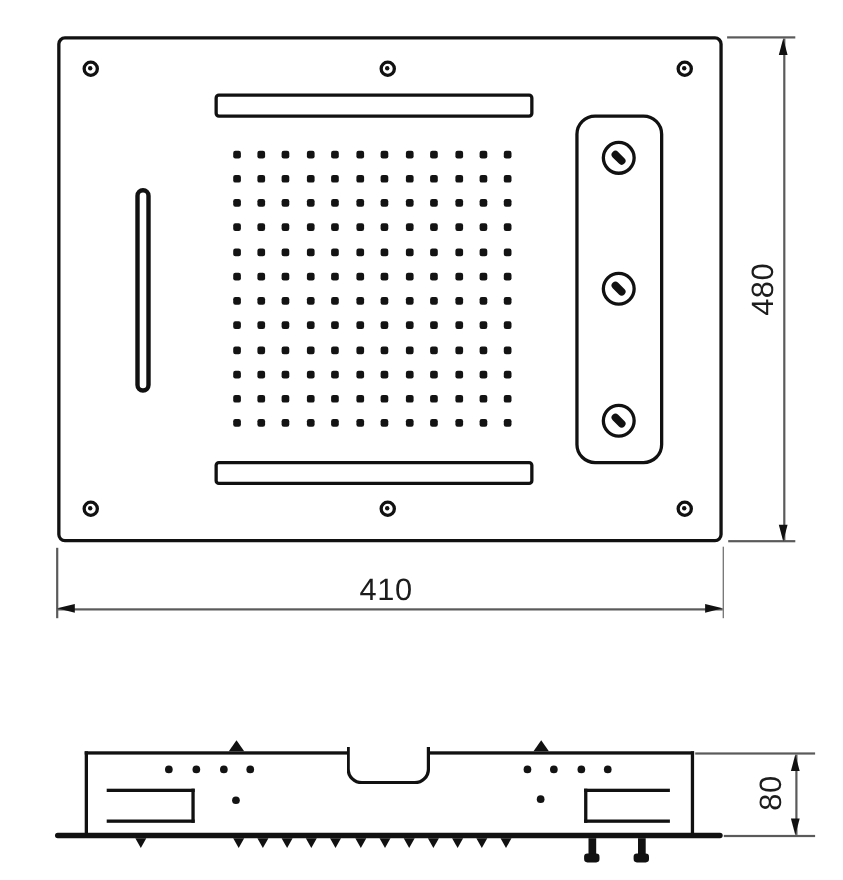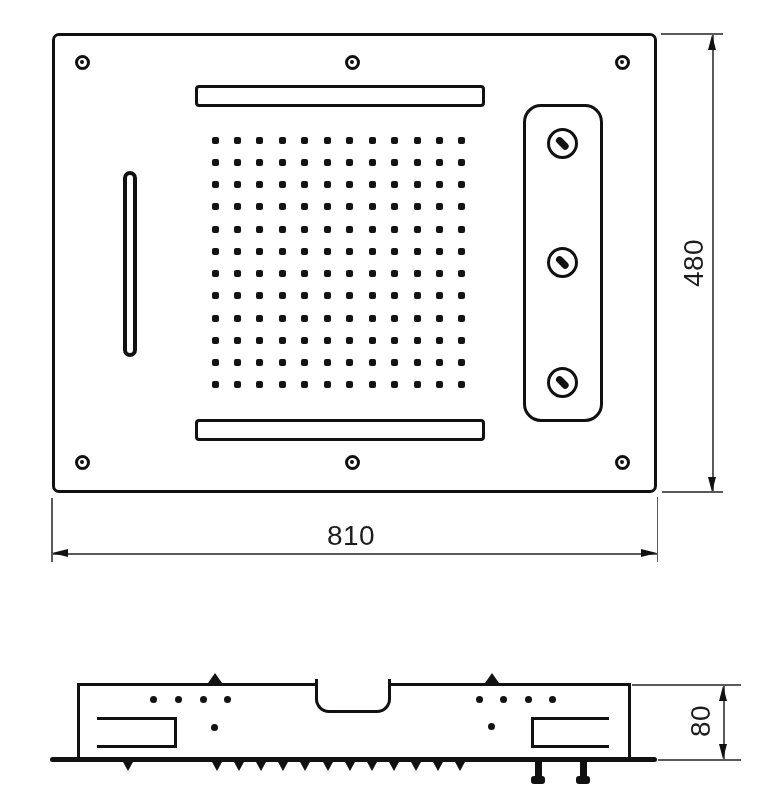--- a/index.html
+++ b/index.html
@@ -61,21 +61,21 @@
   <div class="abs dimline" style="left:712px;top:35px;width:1.5px;height:457px"></div>
   <div class="abs arr up" style="left:708px;top:35px"></div>
   <div class="abs arr down" style="left:708px;top:477px"></div>
   <div class="abs dim-label rot" style="left:664px;top:248px;width:60px">480</div>
 
   <div class="abs ext" style="left:51px;top:498px;width:1.5px;height:64px"></div>
   <div class="abs ext" style="left:656.5px;top:497px;width:1.5px;height:65px"></div>
   <div class="abs dimline" style="left:52px;top:553px;width:605px;height:1.5px"></div>
   <div class="abs arr left" style="left:52px;top:549px"></div>
   <div class="abs arr right" style="left:641px;top:549px"></div>
-  <div class="abs dim-label" style="left:311px;top:521px;width:80px">810</div>
+  <div class="abs dim-label" style="left:311px;top:521px;width:80px">410</div>
 
   <div class="abs sbody"></div>
   <div class="abs notch"></div>
   <div class="abs flange"></div>
   <div class="abs sslot left"></div>
   <div class="abs sslot right"></div>
 
   <div class="abs ext" style="left:632px;top:684px;width:109px;height:1.5px"></div>
   <div class="abs ext" style="left:658px;top:759px;width:83px;height:1.5px"></div>
   <div class="abs dimline" style="left:723px;top:686px;width:1.5px;height:73px"></div>

